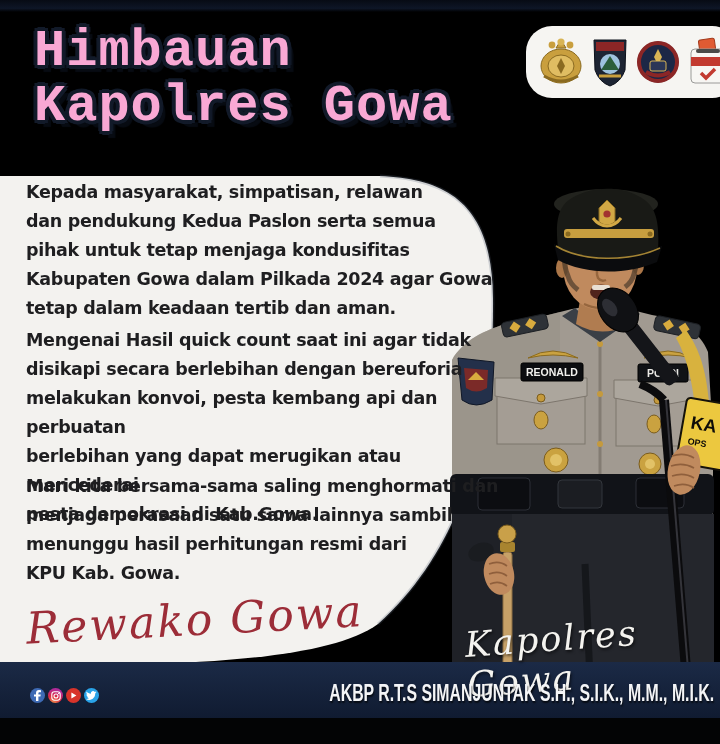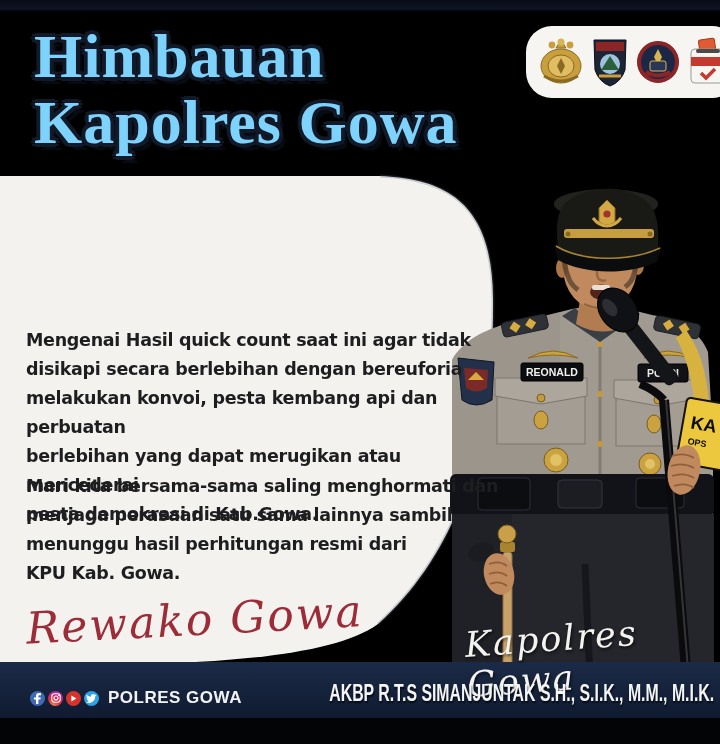--- a/index.html
+++ b/index.html
@@ -18,21 +18,21 @@
   .topstrip{position:absolute;left:0;top:0;width:720px;height:12px;background:linear-gradient(180deg,#070b14,#0e1627 70%,rgba(14,22,39,0));}
   .blackbar{position:absolute;left:0;top:718px;width:720px;height:26px;background:#030405;}
   .band{position:absolute;left:0;top:662px;width:720px;height:56px;background:linear-gradient(180deg,#1b2a46,#101b31);}
   svg{display:block}
 
   
   .blob{position:absolute;left:0;top:0;width:720px;height:744px;}
 
   
   .title{position:absolute;left:34px;top:24px;line-height:1.06;
-    font-family:Liberation Serif, serif;font-weight:bold;font-size:62px;color:#7dd3fc;
+    font-family:Liberation Mono, monospace;font-weight:bold;font-size:52px;color:#f9a8d4;
     letter-spacing:1px;
     text-shadow:
       -3px -3px 0 #121a29, 3px -3px 0 #121a29, -3px 3px 0 #121a29, 3px 3px 0 #121a29,
       -4px 0 0 #121a29, 4px 0 0 #121a29, 0 -4px 0 #121a29, 0 4px 0 #121a29,
       6px 7px 1px rgba(8,12,20,.9);}
   .title .l2{display:block;}
 
   
   .logopanel{position:absolute;left:526px;top:26px;width:212px;height:72px;background:#f6f5f2;
     border-radius:26px;display:flex;align-items:center;gap:7px;padding-left:12px;box-sizing:border-box;
@@ -253,20 +253,25 @@
     </svg>
     <svg class="logo" width="42" height="50" viewBox="0 0 42 50">
       <rect x="12" y="2" width="16" height="12" rx="2" fill="#e05b33" stroke="#a23a1c" transform="rotate(-8 20 8)"></rect>
       <rect x="4" y="12" width="34" height="34" rx="4" fill="#f7f6f3" stroke="#9a9a98"></rect>
       <rect x="9" y="12" width="24" height="4" rx="2" fill="#4a4a48"></rect>
       <rect x="4" y="20" width="34" height="9" fill="#c23a30"></rect>
       <path d="M14,36 l5,5 l9,-9" stroke="#c23a30" stroke-width="3.5" fill="none"></path>
     </svg>
   </div>
 
+  <div class="bodytext" id="p1">Kepada masyarakat, simpatisan, relawan
+dan pendukung Kedua Paslon serta semua
+pihak untuk tetap menjaga kondusifitas
+Kabupaten Gowa dalam Pilkada 2024 agar Gowa
+tetap dalam keadaan tertib dan aman.</div>
   <div class="bodytext" id="p2">Mengenai Hasil quick count saat ini agar tidak
 disikapi secara berlebihan dengan bereuforia
 melakukan konvoi, pesta kembang api dan perbuatan
 berlebihan yang dapat merugikan atau mencederai
 pesta demokrasi di Kab.Gowa.</div>
   <div class="bodytext" id="p3">Mari kita bersama-sama saling menghormati dan
 menjaga perasaan satu sama lainnya sambil
 menunggu hasil perhitungan resmi dari
 KPU Kab. Gowa.</div>
 
@@ -289,18 +294,17 @@
     <span class="sicon" style="background:#d8332a;">
       <svg width="9" height="9" viewBox="0 0 9 9">
           <path d="M2.4,1.6 L7.4,4.5 L2.4,7.4 Z" fill="#fff"></path>
         </svg>
     </span>
     <span class="sicon" style="background:#2aa3e8;">
       <svg width="11" height="9" viewBox="0 0 11 9">
           <path d="M10.5,1.1 C10.1,1.3 9.7,1.4 9.3,1.5 C9.8,1.2 10.1,0.8 10.2,0.3 C9.8,0.6 9.3,0.8 8.8,0.9 C8.4,0.4 7.8,0.1 7.1,0.1 C5.9,0.1 4.9,1.1 4.9,2.3 C4.9,2.5 4.9,2.6 5,2.8 C3.2,2.7 1.6,1.8 0.6,0.5 C0.4,0.8 0.3,1.2 0.3,1.6 C0.3,2.4 0.7,3.1 1.3,3.5 C0.9,3.5 0.6,3.4 0.3,3.2 C0.3,4.3 1.1,5.2 2.1,5.4 C1.9,5.5 1.7,5.5 1.5,5.5 C1.3,5.5 1.2,5.5 1,5.4 C1.3,6.3 2.1,6.9 3.1,7 C2.3,7.6 1.4,7.9 0.3,7.9 C0.1,7.9 0,7.9 -0.2,7.9 C0.8,8.5 2,8.9 3.2,8.9 C7.1,8.9 9.2,5.6 9.2,2.8 L9.2,2.5 C9.7,2.1 10.2,1.7 10.5,1.1 Z" fill="#fff"></path>
         </svg>
     </span>
-    <span class="account">POLRES GOWA</span>
   </div>
 
   <div class="signame">AKBP R.T.S SIMANJUNTAK S.H., S.I.K., M.M., M.I.K.</div>
 
 </div>
 
 </body></html>

